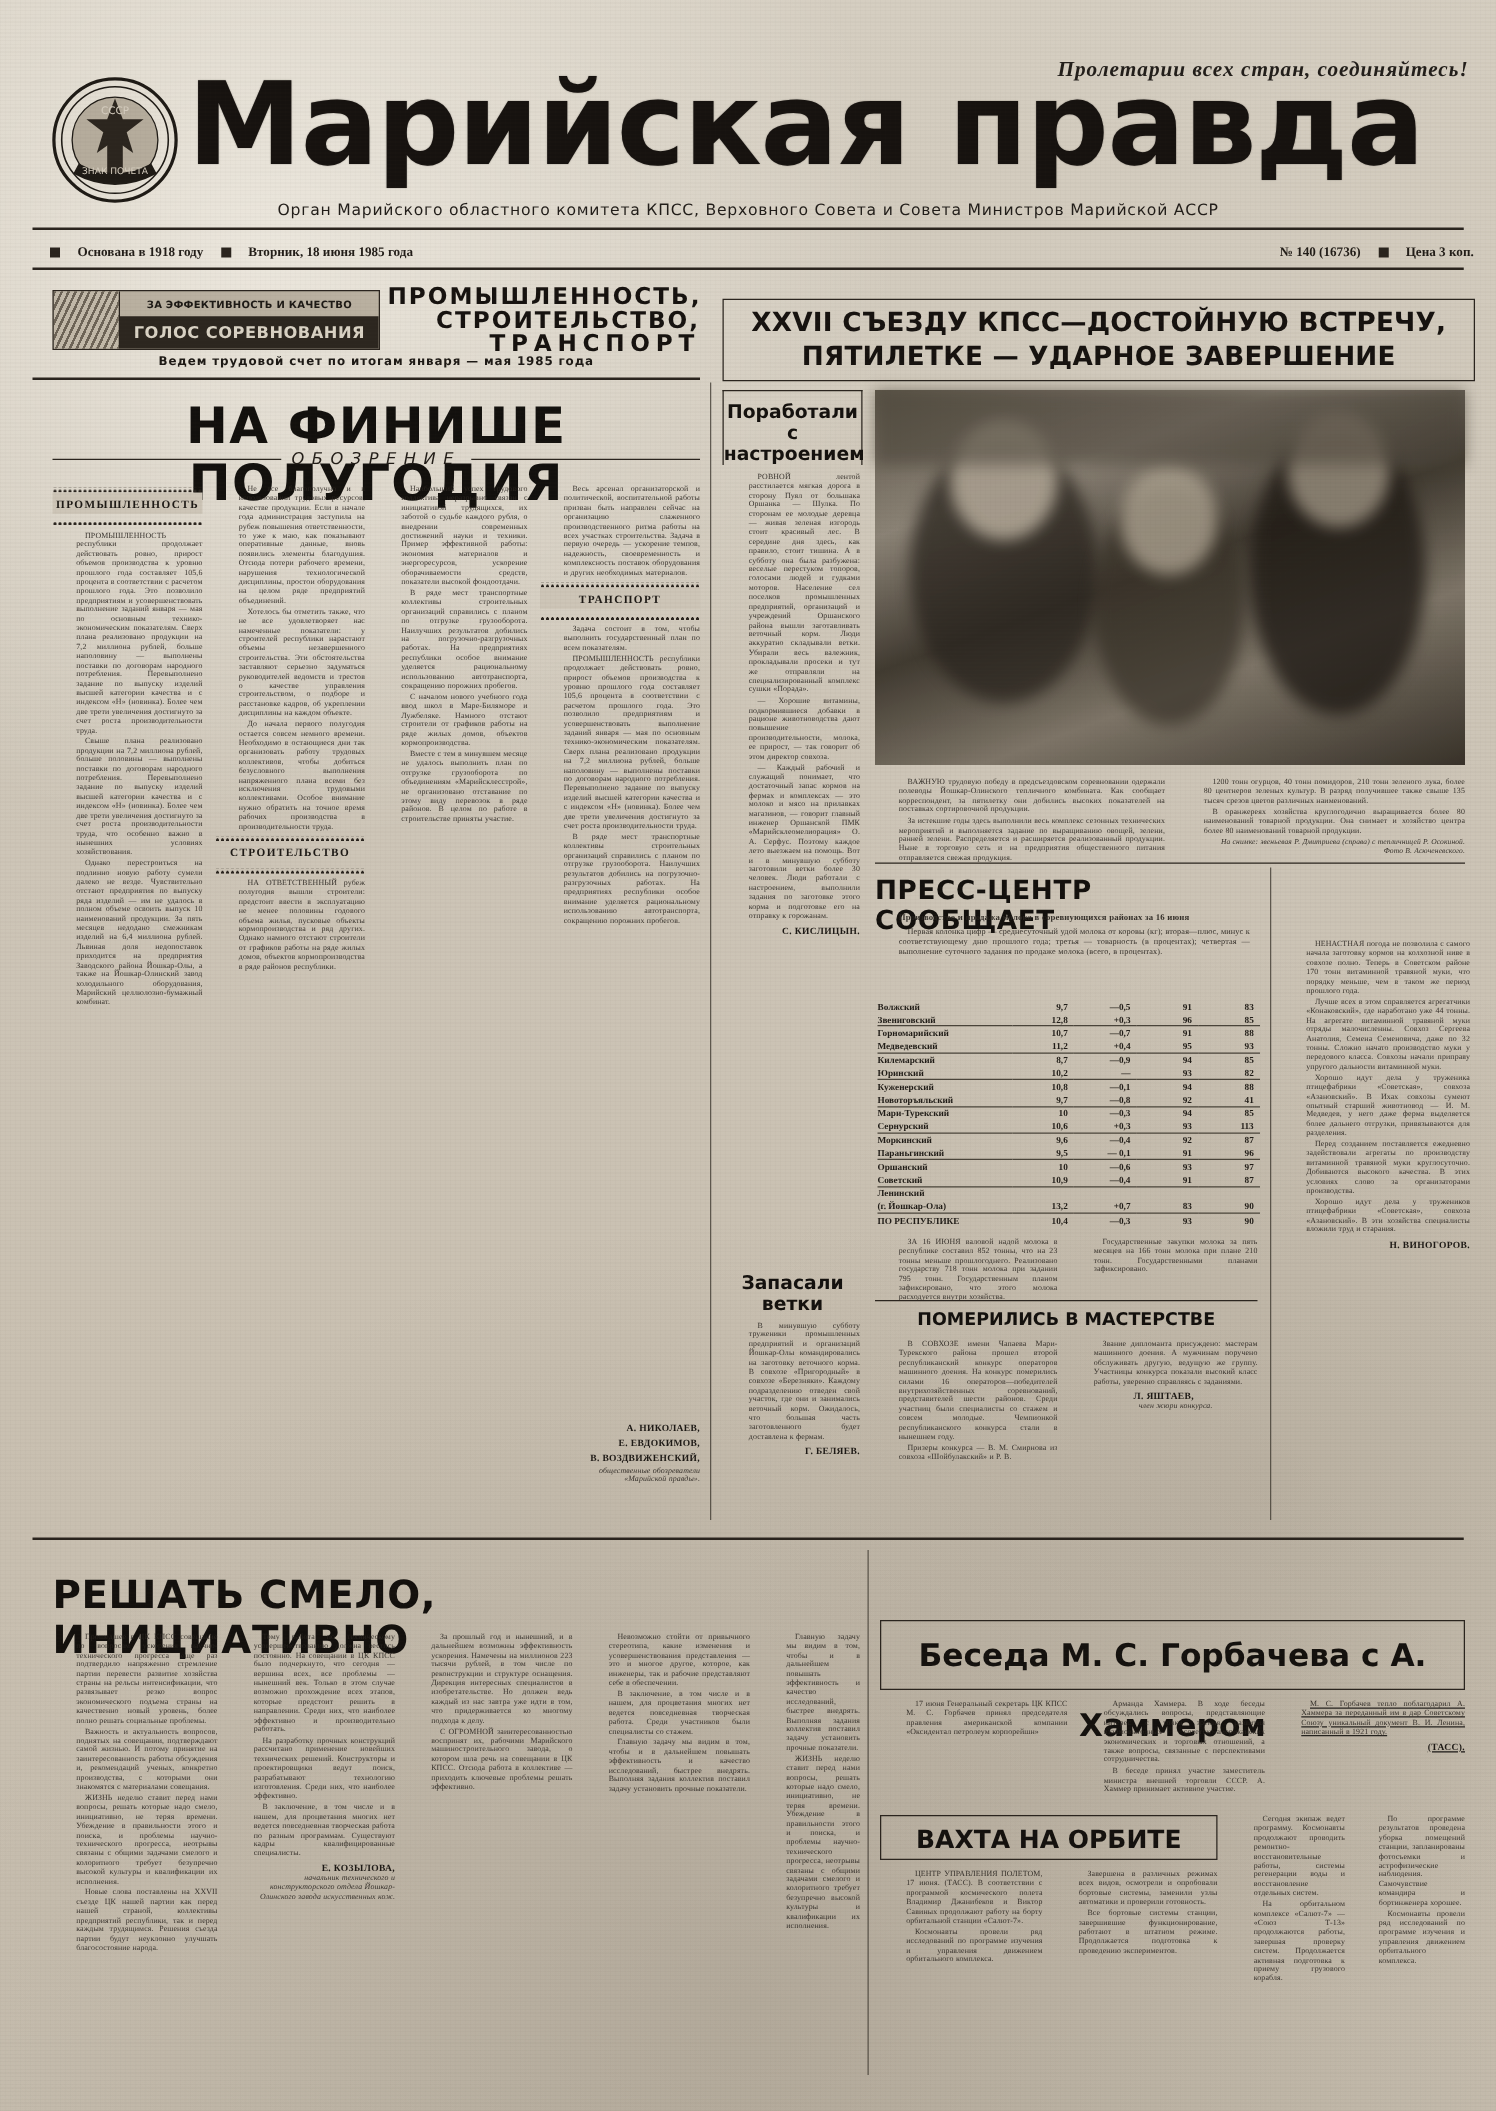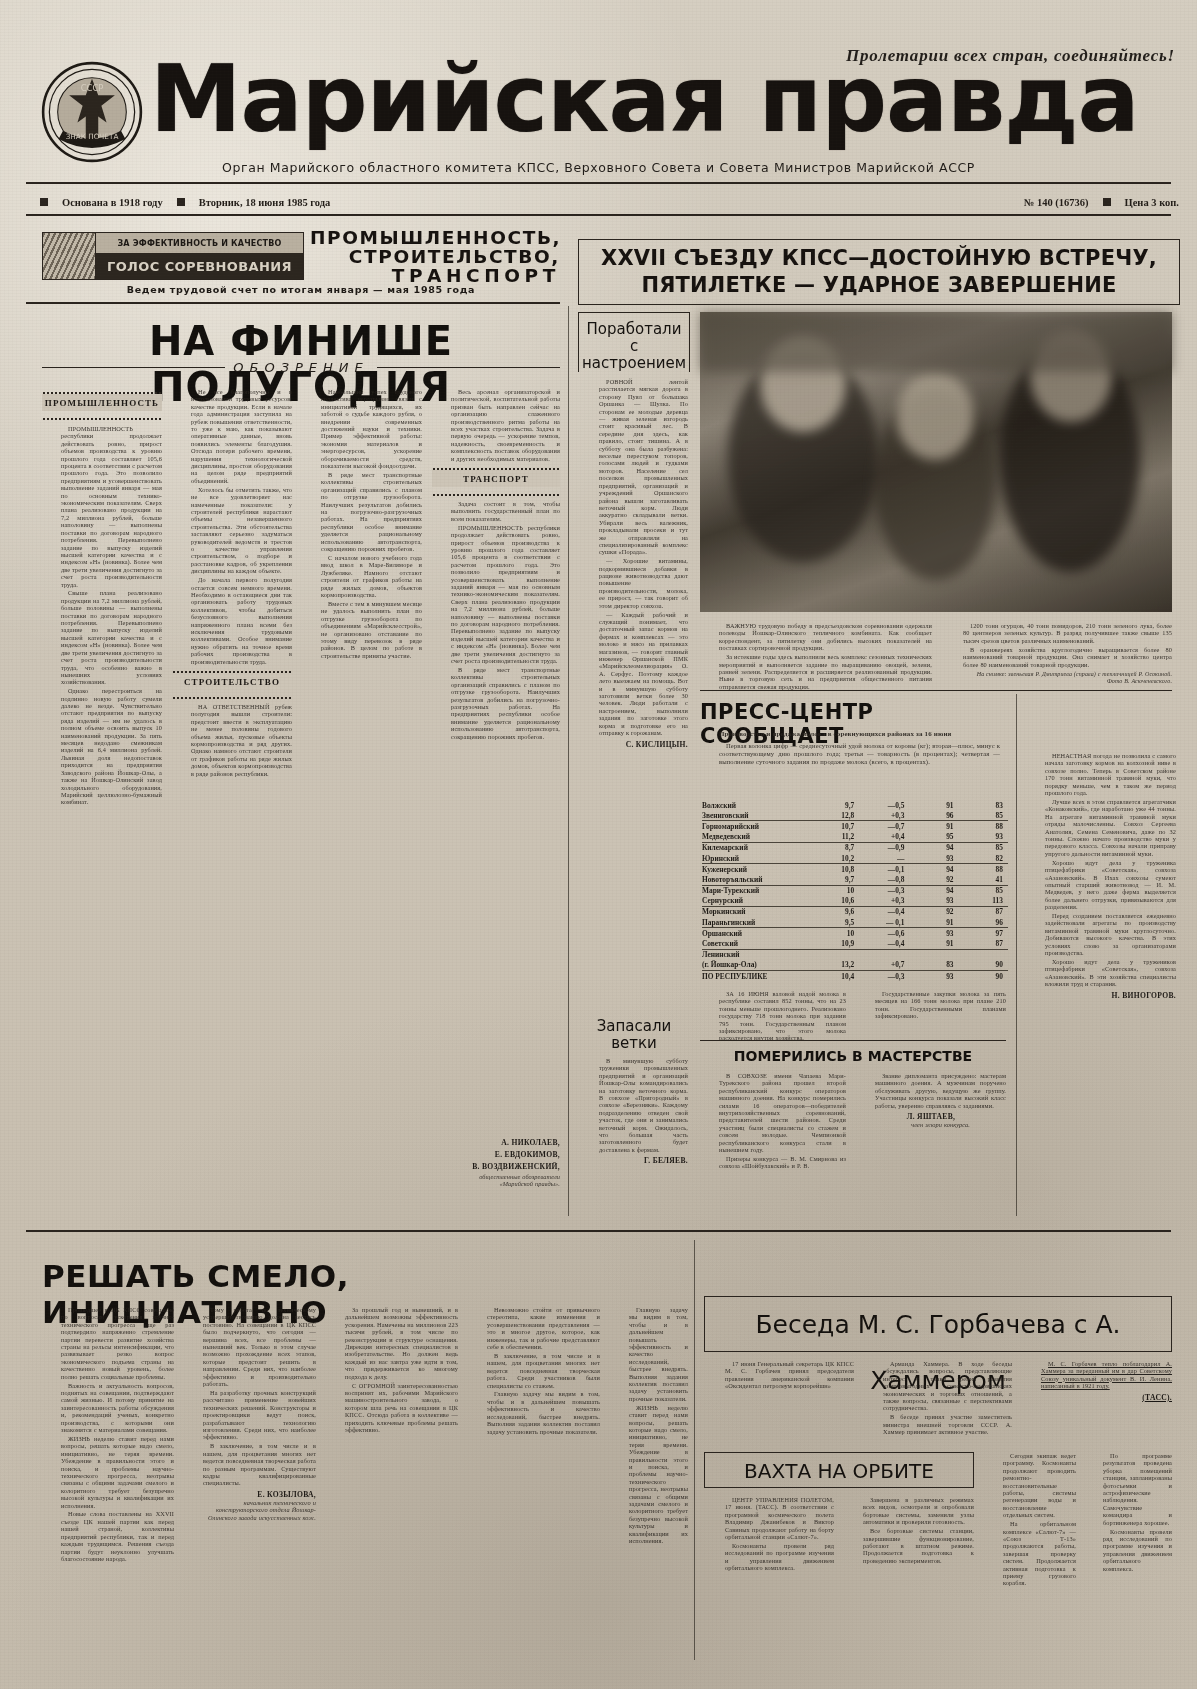--- a/index.html
+++ b/index.html
@@ -133,21 +133,21 @@
     border-top:2px solid #2a241e;border-bottom:2px solid #2a241e;
     text-align:center;padding:4px 0 3px;margin:0 0 5px 0;
     font-family:"Liberation Serif",serif;font-weight:bold;font-size:9px;
     letter-spacing:1.1px;color:#1d1915;
     background:#cdc5b7;
   }
   .wave{height:4px;background:
     radial-gradient(circle at 2px 3px, #2a241e 1px, rgba(0,0,0,0) 1.4px) repeat-x 0 0/4px 4px;}
 
   
-  .ht-a{font-family:"DejaVu Sans",sans-serif;font-weight:normal;color:#14110e;}
+  .ht-a{font-family:"DejaVu Sans",sans-serif;font-weight:bold;color:#14110e;}
 
   
   .photo{
     position:absolute;
     background:linear-gradient(160deg,#5f584c 0%,#8a8276 25%,#433d34 48%,#7d7568 70%,#3b352d 100%);
     filter:contrast(1.05) blur(.3px);
   }
   .photo .shape{position:absolute;border-radius:50%;filter:blur(6px);}
 
   

